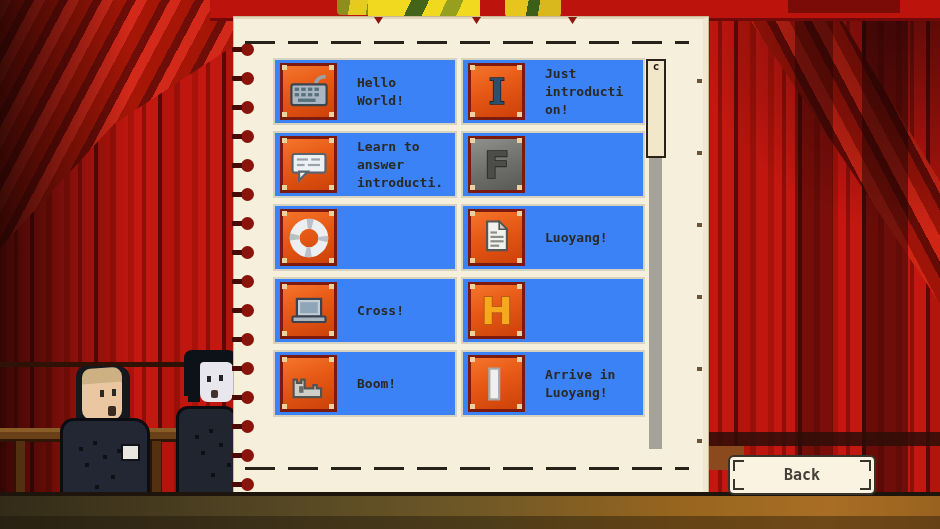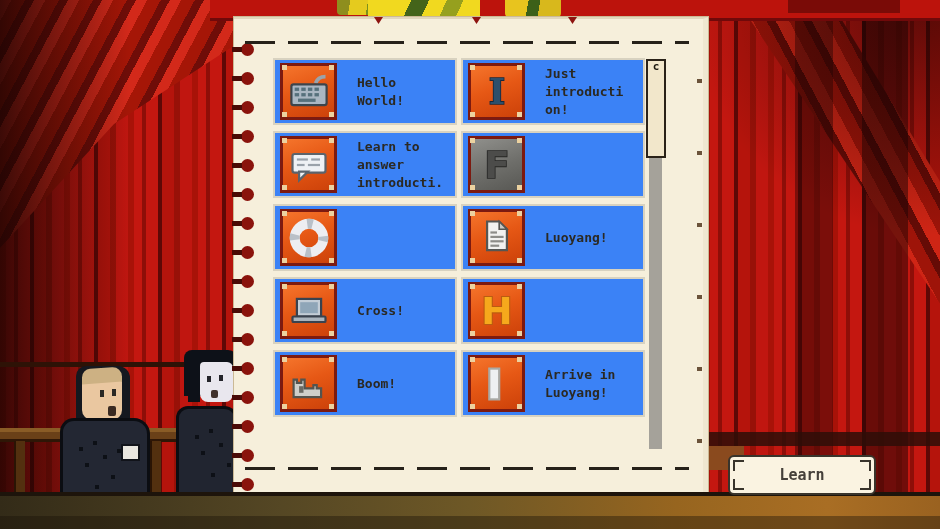--- a/index.html
+++ b/index.html
@@ -325,16 +325,16 @@
     </div>
   </div>
 
   <div class="floor"></div>
 
   <div class="back-btn">
     <span class="br tl"></span>
     <span class="br tr"></span>
     <span class="br bl"></span>
     <span class="br br2"></span>
-    <span>Learn</span>
+    <span>Back</span>
   </div>
 
 </div>
 
 </body></html>

